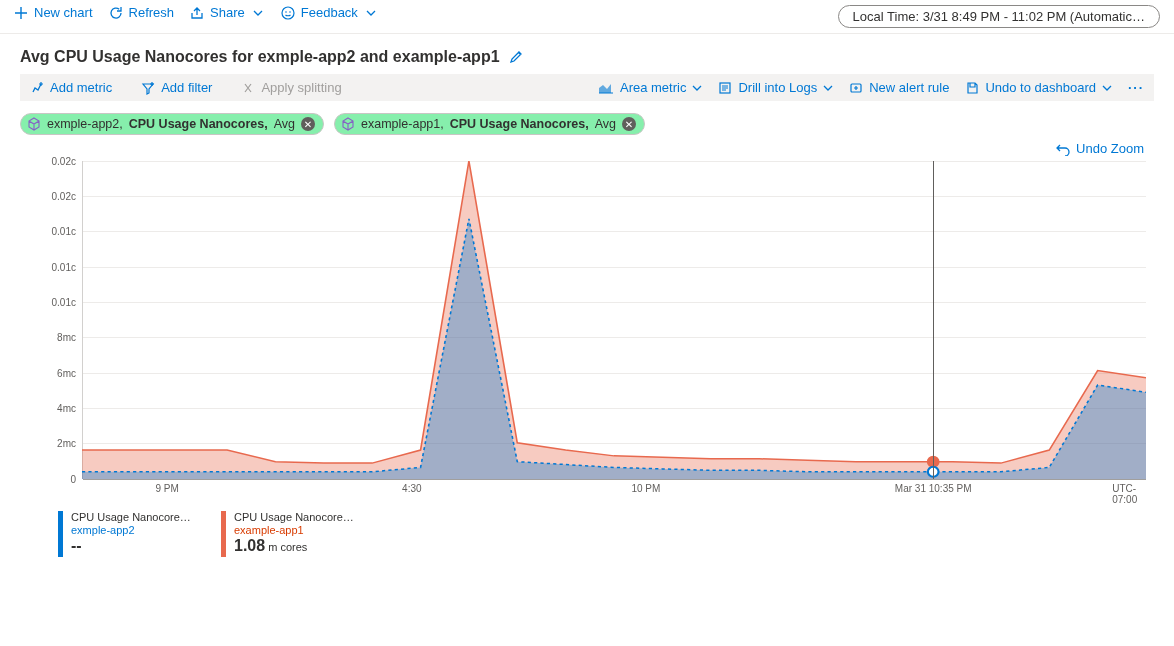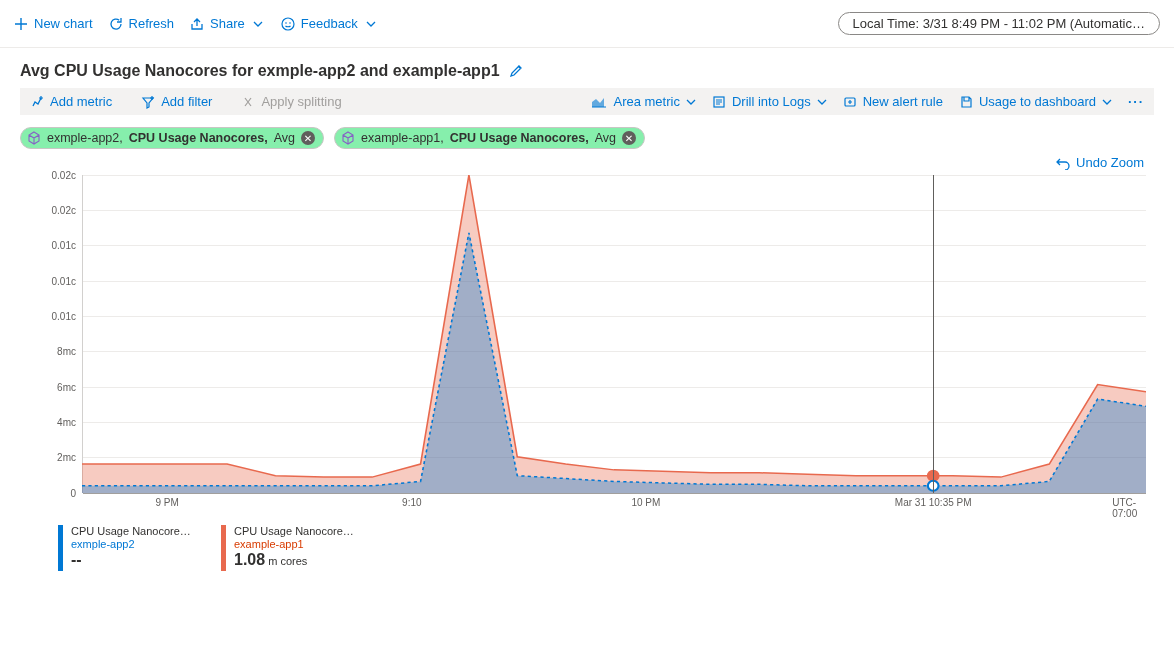--- a/index.html
+++ b/index.html
@@ -6,22 +6,22 @@
   body {
     margin: 0;
     font-family: "Segoe UI", -apple-system, sans-serif;
     font-size: 13px;
     color: #323130;
     background: #fff;
     width: 1174px;
   }
   .topbar {
     display: flex;
-    align-items: center;
-    padding: 12px 14px;
+    align-items: flex-start;
+    padding: 5px 14px;
     border-bottom: 1px solid #edebe9;
     gap: 16px;
   }
   .tb-btn {
     display: inline-flex;
     align-items: center;
     gap: 6px;
     color: #0078d4;
     cursor: pointer;
     font-size: 13px;
@@ -253,21 +253,21 @@
           </svg>
         </span>
       <span>New alert rule</span>
     </div>
     <div class="tool-btn">
       <span>
           <svg width="14" height="14">
             <path d="M3 2h7l2 2v8H3z M5 2v4h5V2" fill="none" stroke="#0078d4" stroke-width="1.2"></path>
           </svg>
         </span>
-      <span>Usage to dashboard</span>
+      <span>Undo to dashboard</span>
       <span>
           <svg width="10" height="10">
             <path d="M1 3l4 4 4-4" fill="none" stroke="#0078d4" stroke-width="1.3"></path>
           </svg>
         </span>
     </div>
     <div class="ellipsis-btn">···</div>
   </div>
 </div>
 
@@ -338,21 +338,21 @@
         <path d="M0 289.09090909090907 L45.45454545454545 289.09090909090907 L90.9090909090909 289.09090909090907 L136.36363636363635 289.09090909090907 L181.8181818181818 300.6545454545454 L227.27272727272725 302.09999999999997 L272.7272727272727 302.09999999999997 L318.1818181818182 289.09090909090907 L363.6363636363636 0 L409.0909090909091 281.8636363636364 L454.5454545454545 289.09090909090907 L500 294.8727272727273 L545.4545454545454 296.3181818181818 L590.909090909091 297.76363636363635 L636.3636363636364 297.76363636363635 L681.8181818181818 299.2090909090909 L727.2727272727273 300.6545454545454 L772.7272727272727 300.6545454545454 L818.1818181818182 300.6545454545454 L863.6363636363636 302.09999999999997 L909.090909090909 289.09090909090907 L954.5454545454546 209.5909090909091 L1000 216.8181818181818" fill="none" stroke="#e8694e" stroke-width="1.5"></path>
         <path d="M0 310.77272727272725 L45.45454545454545 310.77272727272725 L90.9090909090909 310.77272727272725 L136.36363636363635 310.77272727272725 L181.8181818181818 310.77272727272725 L227.27272727272725 310.77272727272725 L272.7272727272727 310.77272727272725 L318.1818181818182 306.43636363636364 L363.6363636363636 57.818181818181834 L409.0909090909091 300.6545454545454 L454.5454545454545 303.54545454545456 L500 306.43636363636364 L545.4545454545454 307.8818181818182 L590.909090909091 309.3272727272727 L636.3636363636364 309.3272727272727 L681.8181818181818 310.77272727272725 L727.2727272727273 310.77272727272725 L772.7272727272727 310.77272727272725 L818.1818181818182 310.77272727272725 L863.6363636363636 310.77272727272725 L909.090909090909 306.43636363636364 L954.5454545454546 224.04545454545456 L1000 231.27272727272728 L1000 318 L0 318 Z" fill="#0078d4" opacity="0.35"></path>
         <path d="M0 310.77272727272725 L45.45454545454545 310.77272727272725 L90.9090909090909 310.77272727272725 L136.36363636363635 310.77272727272725 L181.8181818181818 310.77272727272725 L227.27272727272725 310.77272727272725 L272.7272727272727 310.77272727272725 L318.1818181818182 306.43636363636364 L363.6363636363636 57.818181818181834 L409.0909090909091 300.6545454545454 L454.5454545454545 303.54545454545456 L500 306.43636363636364 L545.4545454545454 307.8818181818182 L590.909090909091 309.3272727272727 L636.3636363636364 309.3272727272727 L681.8181818181818 310.77272727272725 L727.2727272727273 310.77272727272725 L772.7272727272727 310.77272727272725 L818.1818181818182 310.77272727272725 L863.6363636363636 310.77272727272725 L909.090909090909 306.43636363636364 L954.5454545454546 224.04545454545456 L1000 231.27272727272728" fill="none" stroke="#0078d4" stroke-width="1.5" stroke-dasharray="3 3"></path>
         <circle cx="800" cy="300.6545454545454" r="5" stroke="#e8694e" stroke-width="2" fill="#e8694e"></circle>
         <circle cx="800" cy="310.77272727272725" r="5" stroke="#0078d4" stroke-width="2" fill="#fff"></circle>
       </svg>
     <div class="cursor-line" id="cursor-line" style="left: 80%;"></div>
   </div>
   <div class="xaxis" id="xaxis">
       <div class="xlab" style="left: 8%;">9 PM</div>
-      <div class="xlab" style="left: 31%;">9:10</div>
+      <div class="xlab" style="left: 31%;">4:30</div>
       <div class="xlab" style="left: 53%;">10 PM</div>
       <div class="xlab" style="left: 80%;">Mar 31 10:35 PM</div>
       <div class="xlab" style="left: 98%;">UTC-07:00</div>
     </div>
 </div>
 
 <div class="legend" id="legend">
     <div class="legend-item">
     <div class="legend-bar" style="background:#0078d4"></div>
     <div class="legend-txt">

